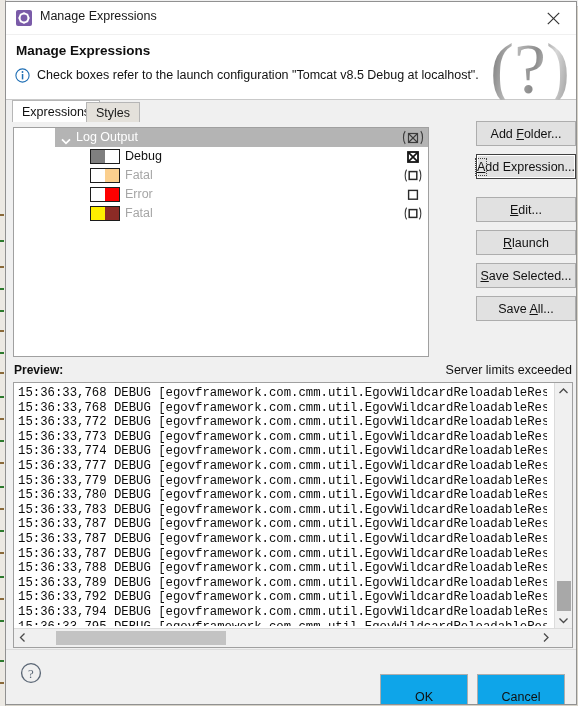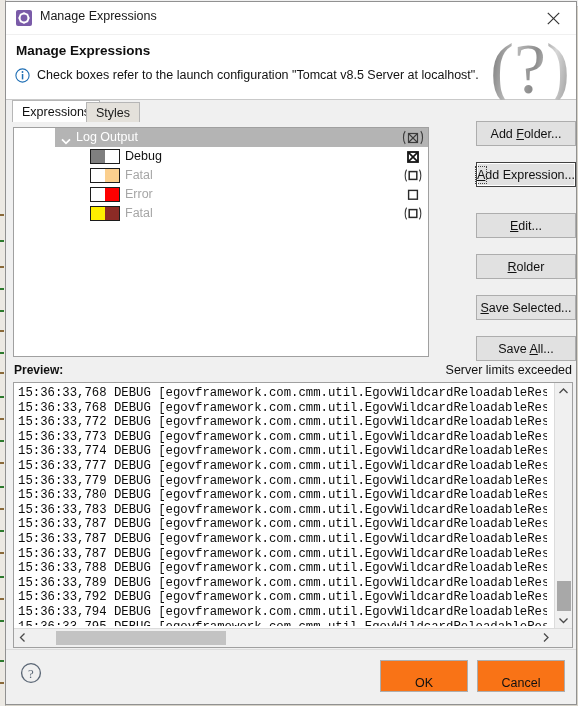--- a/index.html
+++ b/index.html
@@ -129,21 +129,21 @@
   .icol.c3 { left: 427px; }
   .hdr-icol { position: absolute; top: 1px; width: 24px; height: 17px; }
   .hdr-icol.c0 { left: 346px; }
   .hdr-icol.c1 { left: 372px; }
   .hdr-icol.c2 { left: 398px; }
   .hdr-icol.c3 { left: 424px; }
 
   
   #btn-col { position: absolute; left: 470px; top: 119px; width: 100px; }
   .btn {
-    display: block; width: 100px; height: 25px; margin-bottom: 16px;
+    display: block; width: 100px; height: 25px; margin-bottom: 8px;
     background: #e1e1e1; border: 1px solid #adadad;
     font-family: "Liberation Sans", sans-serif; font-size: 12.5px; color: #111;
     box-sizing: border-box; cursor: default; padding: 0;
   }
   .btn.focused {
     border: 1px solid #404040; outline: none;
     background: #e1e1e1;
     box-shadow: inset 0 0 0 1px #fff;
   }
   .btn.focused .mn { outline: 1px dotted #444; outline-offset: 1px; }
@@ -204,22 +204,22 @@
     background: #f0f0f0;
   }
 
   
   #footer {
     position: absolute; left: 0; bottom: 0; width: 100%; height: 54px;
     background: #f0f0f0; border-top: 1px solid #dcdcdc;
   }
   #help-btn { position: absolute; left: 14px; top: 12px; cursor: default; }
   .ftr-btn {
-    position: absolute; top: 10px; width: 88px; height: 25px;
-    background: #f97316; border: 1px solid #adadad;
+    position: absolute; top: 24px; width: 88px; height: 25px;
+    background: #0ea5e9; border: 1px solid #adadad;
     font-family: "Liberation Sans", sans-serif; font-size: 12.5px; color: #111;
     box-sizing: border-box; cursor: default; padding: 15px;
   }
   #ok-btn { left: 374px; }
   #cancel-btn { left: 471px; }
 
   .stroke { stroke: #3c3c3c; fill: none; stroke-width: 1.1; }
   .stroke-dim { stroke: #b9b9b9; fill: none; stroke-width: 1.1; }
 </style>
 </head>
@@ -305,21 +305,21 @@
 
   <div id="header">
     <div id="header-title">Manage Expressions</div>
     <div id="info-icon">
       <svg width="15" height="15" viewBox="0 0 15 15">
         <circle cx="7.5" cy="7.5" r="6.6" fill="none" stroke="#1f6fb5" stroke-width="1.1"></circle>
         <circle cx="7.5" cy="4" r="0.95" fill="#1f6fb5"></circle>
         <rect x="6.8" y="6" width="1.5" height="5.4" fill="#1f6fb5"></rect>
       </svg>
     </div>
-    <div id="header-msg">Check boxes refer to the launch configuration "Tomcat v8.5 Server at localhost".</div>
+    <div id="header-msg">Check boxes refer to the launch configuration "Tomcat v8.5 Debug at localhost".</div>
     <div id="watermark">(?)</div>
   </div>
 
   <div id="tabs">
     <div class="tab active" style="left:6px;">Expressions</div>
     <div class="tab" style="left:80px;">Styles</div>
   </div>
 
   <div id="tree-panel">
 
@@ -492,21 +492,21 @@
         </svg>
       </span>
     </div>
   </div>
 
   <div id="btn-col">
     <button class="btn"><span>Add </span><span class="mn">F</span><span>older...</span></button>
     <button class="btn focused"><span></span><span class="mn">A</span><span>dd Expression...</span></button>
     <div class="btn-gap"></div>
     <button class="btn"><span></span><span class="mn">E</span><span>dit...</span></button>
-    <button class="btn"><span></span><span class="mn">R</span><span>older</span></button>
+    <button class="btn"><span></span><span class="mn">R</span><span>launch</span></button>
     <button class="btn"><span></span><span class="mn">S</span><span>ave Selected...</span></button>
     <button class="btn"><span>Save </span><span class="mn">A</span><span>ll...</span></button>
   </div>
 
   <div id="preview-label">Preview:</div>
   <div id="preview-note">Server limits exceeded</div>
 
   <div id="preview-box">
     <div id="log-lines">
         <div class="log-line">15:36:33,768 DEBUG [egovframework.com.cmm.util.EgovWildcardReloadableResourceB</div>

